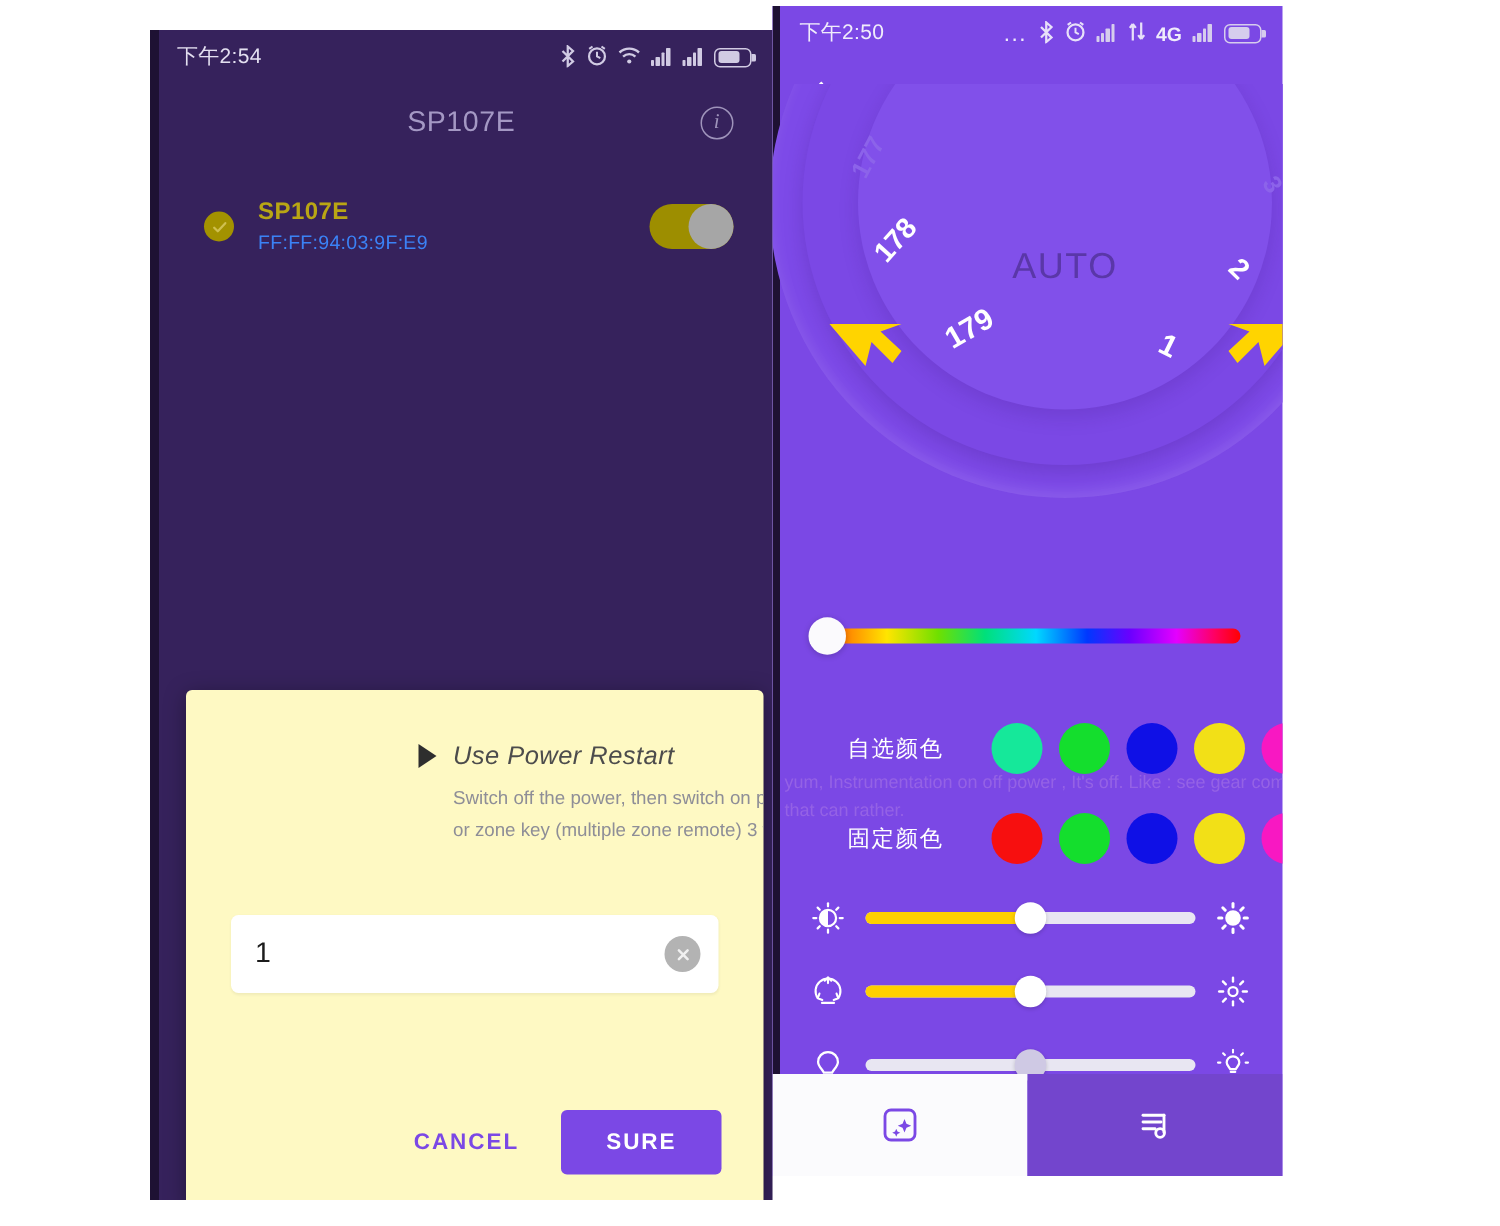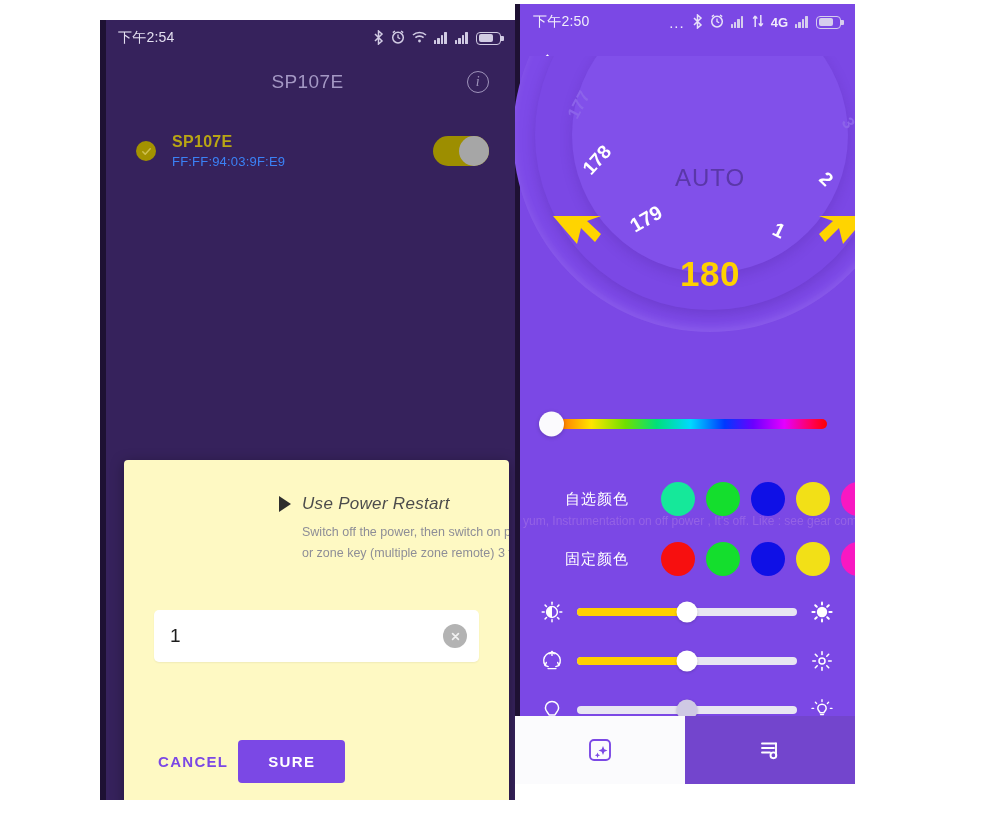--- a/index.html
+++ b/index.html
@@ -170,22 +170,22 @@
   }
   .clear-btn {
     margin-left: auto; flex: 0 0 auto;
     width: 24px; height: 24px; border-radius: 50%;
     background: #b3b3b3;
     display: flex; align-items: center; justify-content: center;
   }
   .dlg-actions {
     position: absolute; left: 0; bottom: 22px;
     width: 100%;
-    display: flex; align-items: center; 
-    gap: 4px; padding: 0 28px;
+    display: flex; align-items: center; justify-content: flex-end;
+    gap: 22px; padding: 0 28px;
   }
   .btn-text {
     background: none; border: 0; cursor: pointer;
     color: #7b48e5; font-size: 15px; font-weight: bold;
     letter-spacing: 1.3px;
     font-family: "Liberation Sans", sans-serif;
     padding: 10px 6px;
   }
   .btn-filled {
     background: #7b48e5; border: 0; cursor: pointer;
@@ -510,21 +510,20 @@
         <g>
           <path d="M38 160 L62 188 L66 172 L80 186 L86 178 L72 165 L86 160 Z" fill="#ffd400"></path>
         </g>
 
         <g>
           <path d="M352 160 L328 188 L324 172 L310 186 L304 178 L318 165 L304 160 Z" fill="#ffd400"></path>
         </g>
       </svg>
 
       <div class="auto-label">AUTO</div>
-      <div class="value-label">180</div>
     </div>
 
     <div class="rainbow-wrap">
       <div class="rainbow-track">
         <span class="rainbow-thumb"></span>
       </div>
     </div>
 
     <div class="swatch-row r1">
       <span class="swatch-label">自选颜色</span>
@@ -534,20 +533,21 @@
         <span class="swatch" style="background:#0f10e6"></span>
         <span class="swatch" style="background:#f2e017"></span>
         <span class="swatch" style="background:#f818c2"></span>
         <span class="swatch" style="background:#15e3ef"></span>
 
       </span>
     </div>
 
     <div class="ghost">
       <div>yum, Instrumentation on off power , It's off. Like : see gear come up-mound</div>
+      <div>that can rather.</div>
     </div>
 
     <div class="swatch-row r2">
       <span class="swatch-label">固定颜色</span>
       <span class="swatches">
         <span class="swatch" style="background:#f70f0f"></span>
         <span class="swatch" style="background:#14de2d"></span>
         <span class="swatch" style="background:#0f10e6"></span>
         <span class="swatch" style="background:#f2e017"></span>
         <span class="swatch" style="background:#f818c2"></span>

